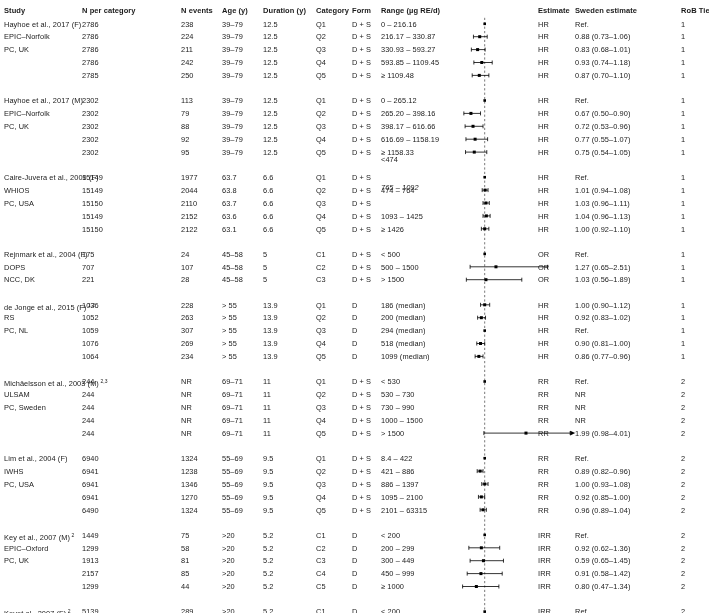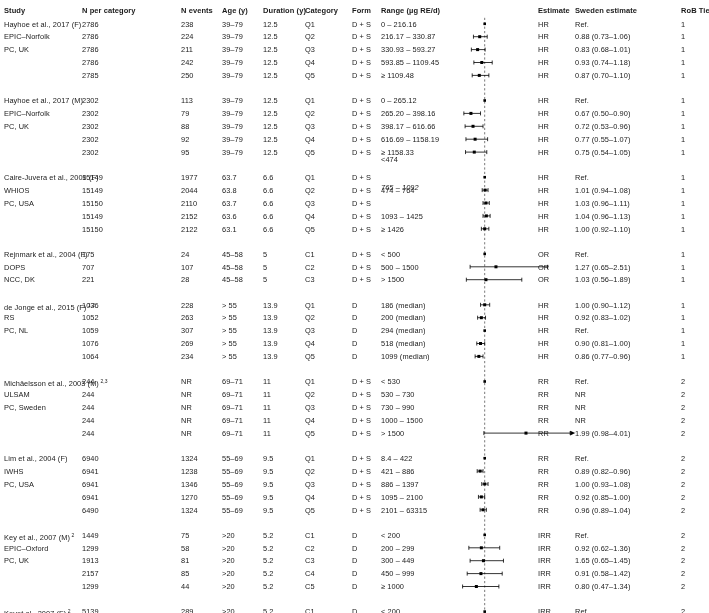--- a/index.html
+++ b/index.html
@@ -39,21 +39,21 @@
     vertical-align: super;
     letter-spacing: 0.02em;
   }
 
   
   .c-study    { left: 4px;  }
   .c-npc      { left: 82px; }
   .c-nev      { left: 181px;}
   .c-age      { left: 222px;}
   .c-dur      { left: 263px;}
-  .c-cat      { left: 305px;}
+  .c-cat      { left: 305px; padding-left: 11px;}
   .c-form     { left: 352px;}
   .c-range    { left: 381px;}
   .c-est      { left: 538px;}
   .c-eff      { left: 575px;}
   .c-rob      { left: 681px;}
 
   
   #plot {
     position: absolute;
     left: 0;
@@ -453,21 +453,21 @@
       <div class="cell c-eff" style="top: 543.5px;">0.92 (0.62–1.36)</div>
       <div class="cell c-rob" style="top: 543.5px;">2</div>
       <div class="cell c-npc" style="top: 556.4px;">1913</div>
       <div class="cell c-nev" style="top: 556.4px;">81</div>
       <div class="cell c-age" style="top: 556.4px;">&gt;20</div>
       <div class="cell c-dur" style="top: 556.4px;">5.2</div>
       <div class="cell c-cat" style="top: 556.4px;">C3</div>
       <div class="cell c-form" style="top: 556.4px;">D</div>
       <div class="cell c-range" style="top: 556.4px;">300 – 449</div>
       <div class="cell c-est" style="top: 556.4px;">IRR</div>
-      <div class="cell c-eff" style="top: 556.4px;">1.65 (0.65–1.45)</div>
+      <div class="cell c-eff" style="top: 556.4px;">0.59 (0.65–1.45)</div>
       <div class="cell c-rob" style="top: 556.4px;">2</div>
       <div class="cell c-npc" style="top: 569.3px;">2157</div>
       <div class="cell c-nev" style="top: 569.3px;">85</div>
       <div class="cell c-age" style="top: 569.3px;">&gt;20</div>
       <div class="cell c-dur" style="top: 569.3px;">5.2</div>
       <div class="cell c-cat" style="top: 569.3px;">C4</div>
       <div class="cell c-form" style="top: 569.3px;">D</div>
       <div class="cell c-range" style="top: 569.3px;">450 – 999</div>
       <div class="cell c-est" style="top: 569.3px;">IRR</div>
       <div class="cell c-eff" style="top: 569.3px;">0.91 (0.58–1.42)</div>

